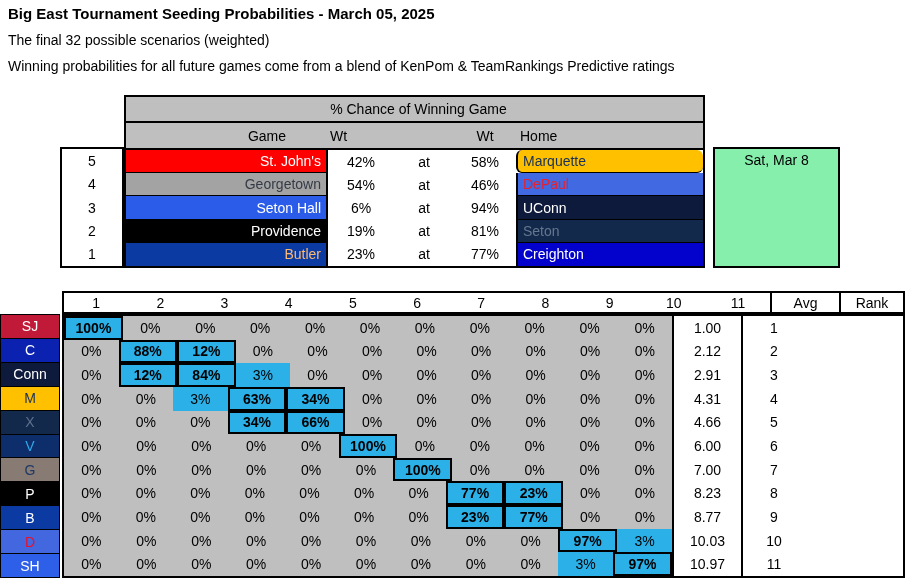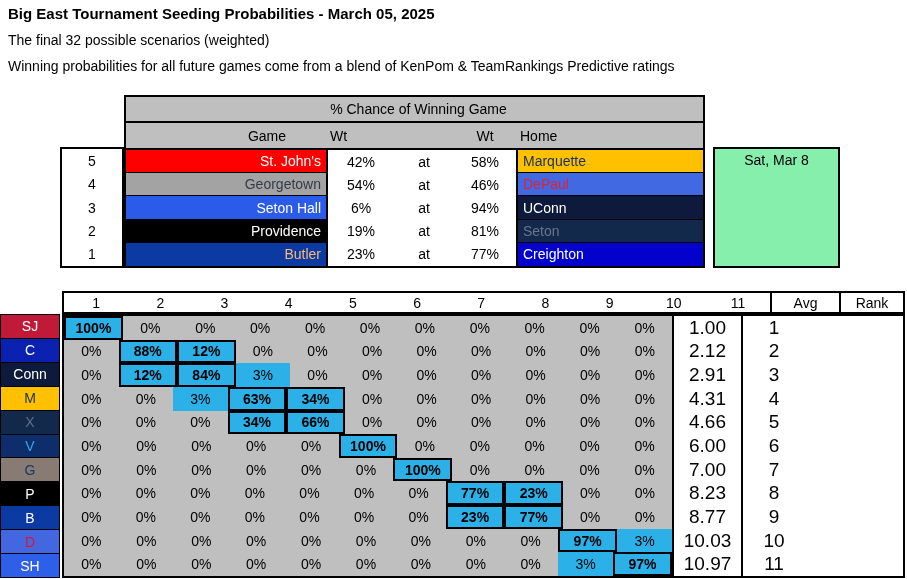--- a/index.html
+++ b/index.html
@@ -69,21 +69,21 @@
   #mx-grid{width:608px;background:var(--gray);display:flex;flex-direction:column;}
   .mx-row{flex:1;display:flex;}
   .mx-cell{flex:1;display:flex;align-items:center;justify-content:center;
     font-size:14px;box-sizing:border-box;}
   .mx-cell.hl{background:var(--hl);}
   .mx-cell.big{font-weight:bold;border:2px solid var(--bd);}
   .mx-col{box-sizing:border-box;border-left:2px solid var(--bd);
     display:flex;flex-direction:column;background:#fff;}
   #mx-avg{width:69px;}
   #mx-rank{width:64px;}
-  .mx-num{flex:1;display:flex;align-items:center;justify-content:center;font-size:19px;}
+  .mx-num{flex:1;display:flex;align-items:center;justify-content:center;font-size:14px;}
 </style>
 </head>
 <body>
 
 <div class="title">Big East Tournament Seeding Probabilities - March 05, 2025</div>
 <div class="sub s1">The final 32 possible scenarios (weighted)</div>
 <div class="sub s2">Winning probabilities for all future games come from a blend of KenPom &amp; TeamRankings Predictive ratings</div>
 
 <div id="seed-col">
     <div class="seed-cell">5</div>
@@ -101,21 +101,21 @@
     <div class="gc at"></div>
     <div class="gc wt2">Wt</div>
     <div class="gc home">Home</div>
   </div>
   <div id="games-rows">
       <div class="g-row">
         <div class="gc away" style="background: rgb(254, 0, 0); color: rgb(255, 255, 255);">St. John's</div>
         <div class="gc wt">42%</div>
         <div class="gc at">at</div>
         <div class="gc wt2">58%</div>
-        <div class="gc home" style="background: rgb(255, 192, 0); color: rgb(21, 48, 89);">Marquette</div>
+        <div class="gc home" style="background: rgb(255, 192, 0); color: rgb(21, 48, 89); border-radius: 6px;">Marquette</div>
       </div>
       <div class="g-row">
         <div class="gc away" style="background: #a3a3a3; color: rgb(52, 58, 70); padding-left: 35px;">Georgetown</div>
         <div class="gc wt">54%</div>
         <div class="gc at">at</div>
         <div class="gc wt2">46%</div>
         <div class="gc home" style="background: rgb(65, 105, 225); color: rgb(232, 32, 46);">DePaul</div>
       </div>
       <div class="g-row">
         <div class="gc away" style="background: rgb(43, 92, 233); color: rgb(255, 255, 255);">Seton Hall</div>

